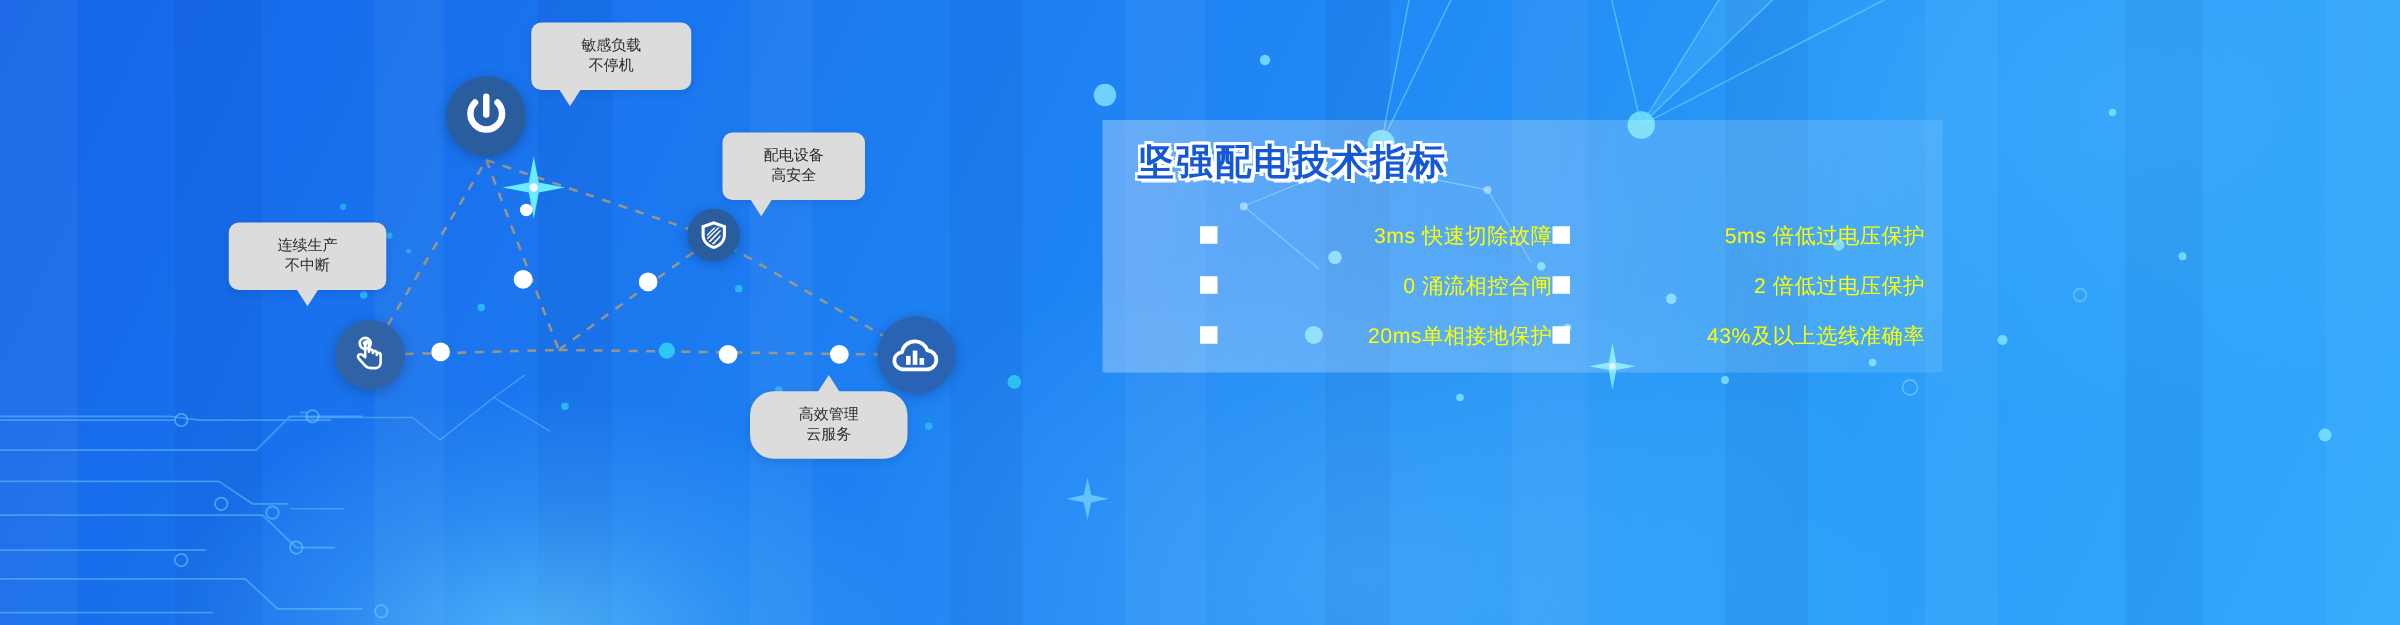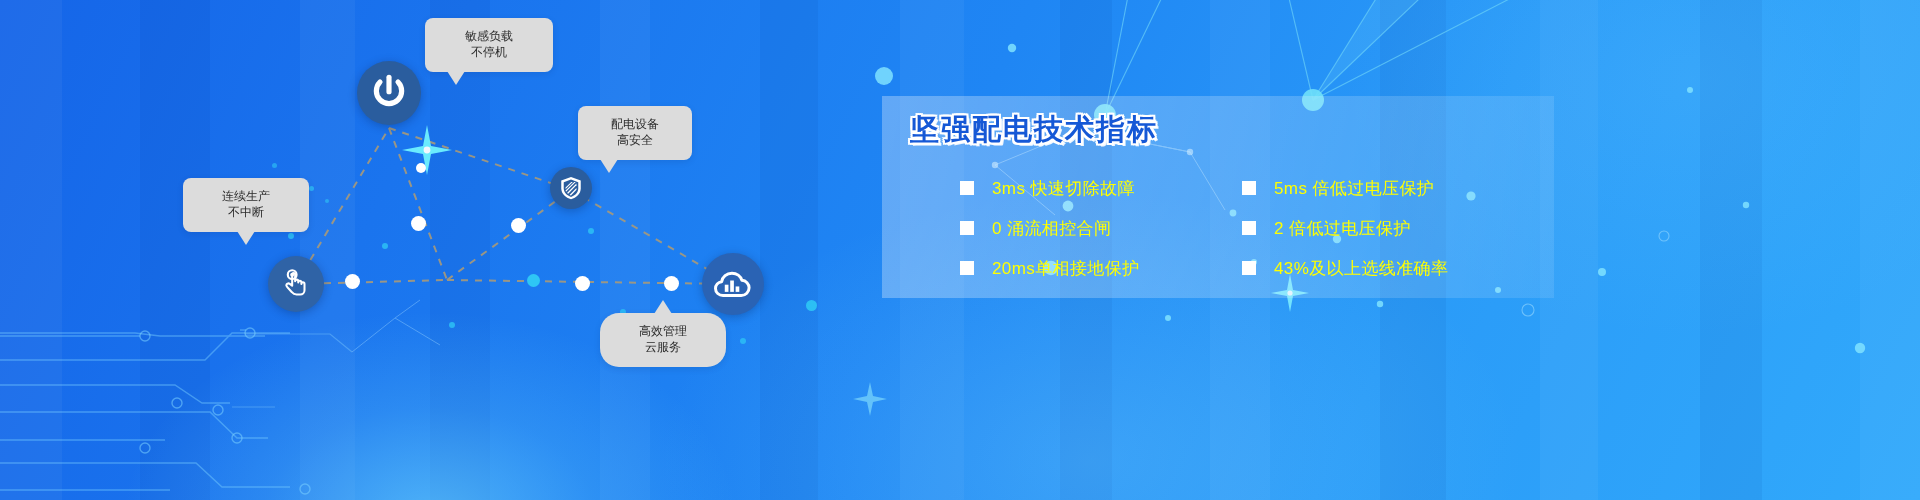--- a/index.html
+++ b/index.html
@@ -84,20 +84,21 @@
     width: 580px;
     display: grid;
     grid-template-columns: 282px 298px;
     grid-auto-rows: 40px;
     align-items: center;
   }
   .spec-item {
     display: flex;
     align-items: center;
     white-space: nowrap;
+    justify-content: space-between;
   }
   .spec-bullet {
     width: 14px; height: 14px;
     background: #ffffff;
     margin-right: 18px;
     flex: none;
   }
   .spec-text {
     color: #ffff00;
     font-size: 17px;

